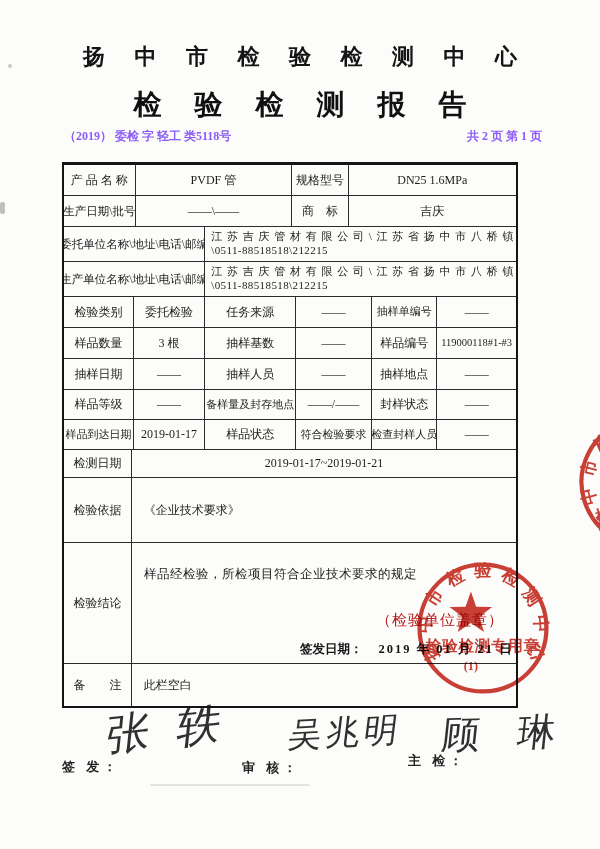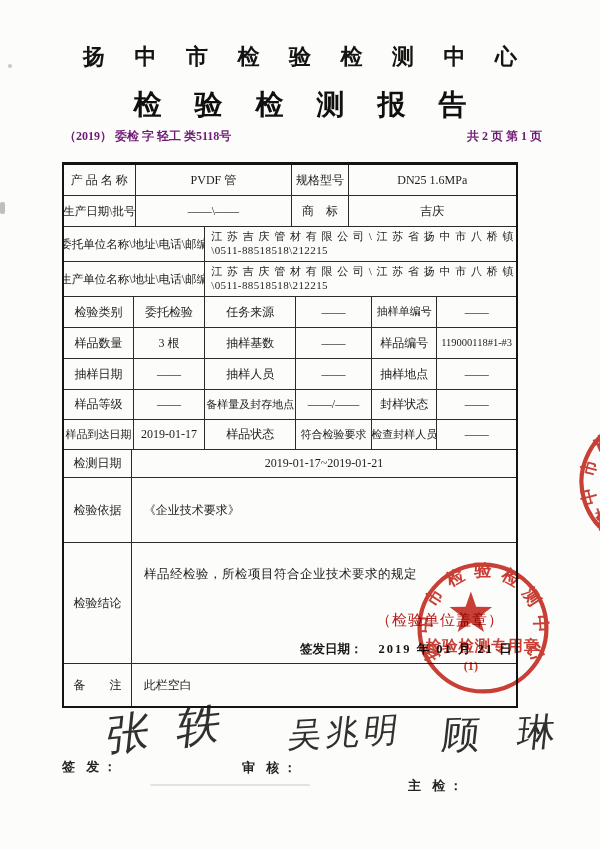--- a/index.html
+++ b/index.html
@@ -14,21 +14,21 @@
     position:absolute;top:42px;left:0;width:100%;text-align:center;
     font-size:22px;font-weight:700;letter-spacing:12px;text-indent:12px;color:#141414;
   }
   .report-title{
     position:absolute;top:86px;left:0;width:100%;text-align:center;
     font-size:28px;font-weight:700;letter-spacing:13px;text-indent:13px;color:#101010;
   }
   .subheader{
     position:absolute;top:128px;left:64px;right:58px;
     display:flex;justify-content:space-between;
-    font-size:12px;font-weight:700;color:#701a75;
+    font-size:12px;font-weight:700;color:#8b5cf6;
   }
   
   .info-table{
     position:absolute;left:62px;top:162px;width:456px;
     border:2px solid #141414;border-top-width:3px;box-sizing:border-box;
     background:transparent;
   }
   .tr{display:flex;border-top:1px solid #2b2b2b;}
   .tr.first{border-top:none;}
   .td{
@@ -59,21 +59,21 @@
   .date-line .dateval{margin-left:16px;font-weight:700;letter-spacing:2px;}
   
   .stamp{position:absolute;mix-blend-mode:multiply;opacity:.95;}
   .stamp-a{left:413px;top:558px;}
   .stamp-b{left:575px;top:412px;transform:rotate(-18deg);}
   .stampstroke{stroke:#c8352b;fill:none;}
   .stampfill{fill:#c8352b;}
   
   .sign-row{position:absolute;left:62px;top:700px;width:510px;height:80px;}
   .slabel{position:absolute;font-size:13px;font-weight:700;letter-spacing:4px;color:#242424;margin-top:32px;}
-  .sl1{left:0;top:26px}.sl2{left:180px;top:27px}.sl3{left:346px;top:45px}
+  .sl1{left:0;top:26px}.sl2{left:180px;top:27px}.sl3{left:346px;top:20px}
   .sig{position:absolute;color:#151515;opacity:.88;white-space:nowrap;
        font-weight:400;}
   .sig1{left:44px;top:0;font-size:44px;transform:rotate(-6deg) skewX(-12deg);letter-spacing:8px;}
   .sig2{left:226px;top:10px;font-size:34px;transform:rotate(-3deg) skewX(-10deg);letter-spacing:4px;}
   .sig3{left:380px;top:8px;font-size:38px;transform:rotate(-2deg) skewX(-8deg);letter-spacing:14px;}
   
   .mark-left{position:absolute;left:0;top:202px;width:5px;height:12px;background:#8d8d8d;opacity:.55;border-radius:2px;}
   .mark-dot{position:absolute;left:8px;top:64px;width:4px;height:4px;background:#a5a5a5;border-radius:50%;opacity:.6;}
   .mark-streak{position:absolute;left:150px;top:784px;width:160px;height:2px;background:#c9c9c9;opacity:.5;border-radius:1px;}
 </style>

